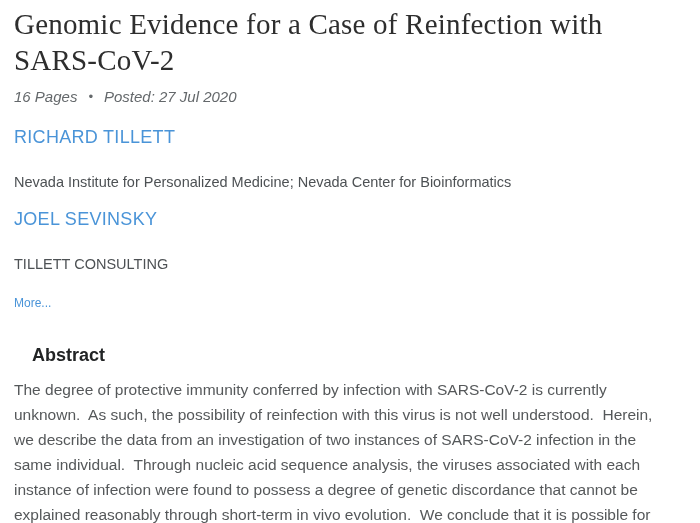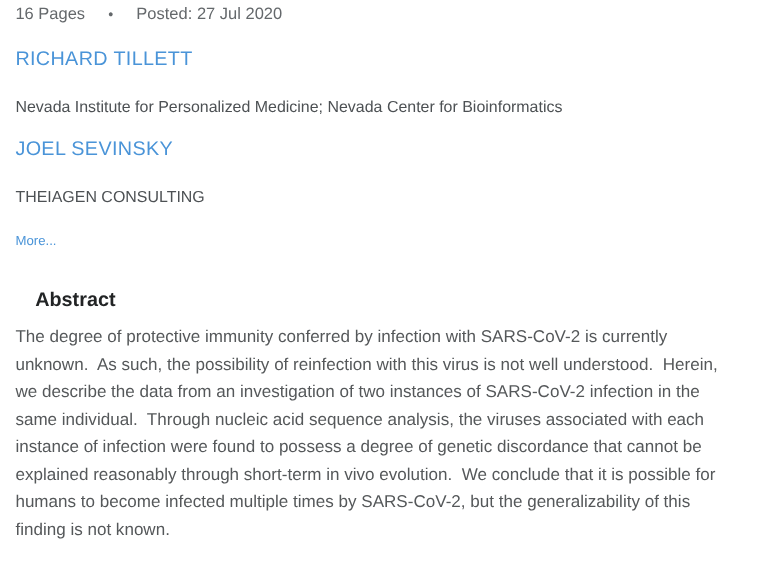--- a/index.html
+++ b/index.html
@@ -22,24 +22,25 @@
     font-size: 29px;
     line-height: 36px;
     color: #2e2e2e;
     margin: 2px 0 10px 0;
     max-width: 665px;
     letter-spacing: 0.2px;
   }
   .meta-row {
     display: flex;
     align-items: center;
-    gap: 21px;
+    gap: 11px;
     font-size: 15px;
     color: #64686b;
     margin: 0 0 22px 0;
+    font-style: italic;
   }
   .meta-row .dot {
     font-size: 13px;
     color: #64686b;
     line-height: 1;
   }
   .author-block { margin: 0 0 16px 0; }
   .author-name {
     display: inline-block;
     font-size: 18px;
@@ -78,35 +79,36 @@
     margin: 0;
     white-space: pre-wrap;
   }
   .abstract-text .italic { }
 </style>
 </head>
 <body>
 
 <div class="page">
 
+  <h1 class="paper-title">Genomic Evidence for a Case of Reinfection with SARS-CoV-2</h1>
 
   <div class="meta-row">
     <span>16 Pages</span>
     <span class="dot">•</span>
     <span>Posted: 27 Jul 2020</span>
   </div>
 
   <div class="author-block">
     <a class="author-name">RICHARD TILLETT</a>
     <div class="author-affil">Nevada Institute for Personalized Medicine; Nevada Center for Bioinformatics</div>
   </div>
 
   <div class="author-block">
     <a class="author-name">JOEL SEVINSKY</a>
-    <div class="author-affil">THEIAGEN CONSULTING</div>
+    <div class="author-affil">TILLETT CONSULTING</div>
   </div>
 
   <a class="more-link">More...</a>
 
   <h2 class="abstract-heading">Abstract</h2>
 
   <p class="abstract-text"><span>The degree of protective immunity conferred by infection with SARS-CoV-2 is currently unknown.  As such, the possibility of reinfection with this virus is not well understood.  Herein, we describe the data from an investigation of two instances of SARS-CoV-2 infection in the same individual.  Through nucleic acid sequence analysis, the viruses associated with each instance of infection were found to possess a degree of genetic discordance that cannot be explained reasonably through short-term </span><span class="italic">in vivo</span><span> evolution.  We conclude that it is possible for humans to become infected multiple times by SARS-CoV-2, but the generalizability of this finding is not known.</span></p>
 
   
 

